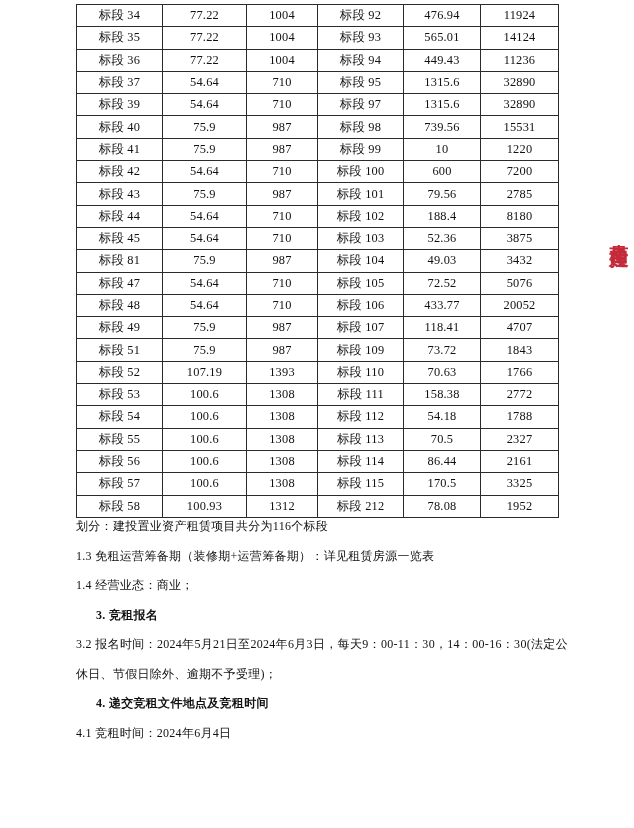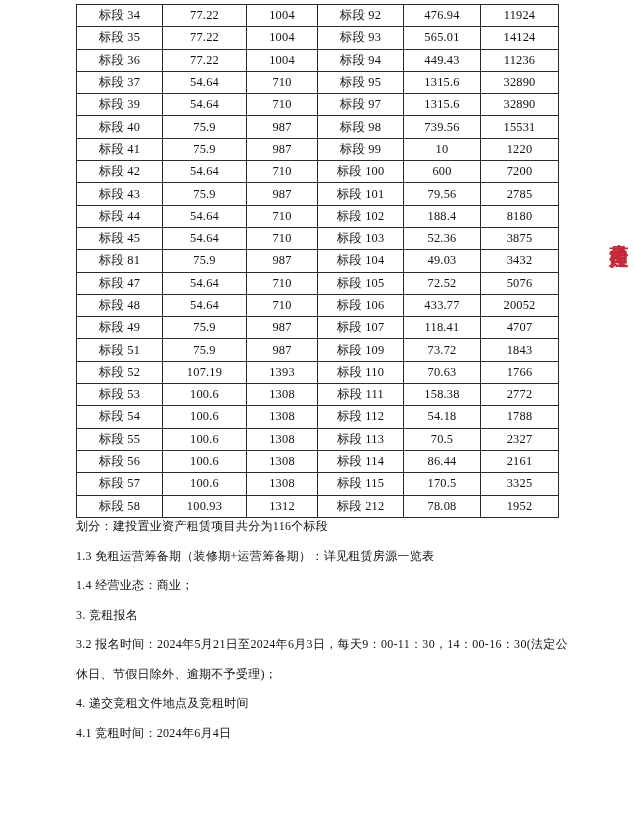--- a/index.html
+++ b/index.html
@@ -65,21 +65,22 @@
   }
   .para {
     font-size: 12px;
     line-height: 29.5px;
     color: #111;
     font-family: "Liberation Serif", "DejaVu Serif", serif;
     letter-spacing: 0.3px;
     text-align: justify;
   }
   .para.bold {
-    font-weight: normal;
+    font-weight: bold;
+    margin-left: 20px;
   }
 
   
   .seal {
     position: absolute;
     right: 0px;
     top: 228px;
     width: 26px;
     height: 130px;
     overflow: hidden;

